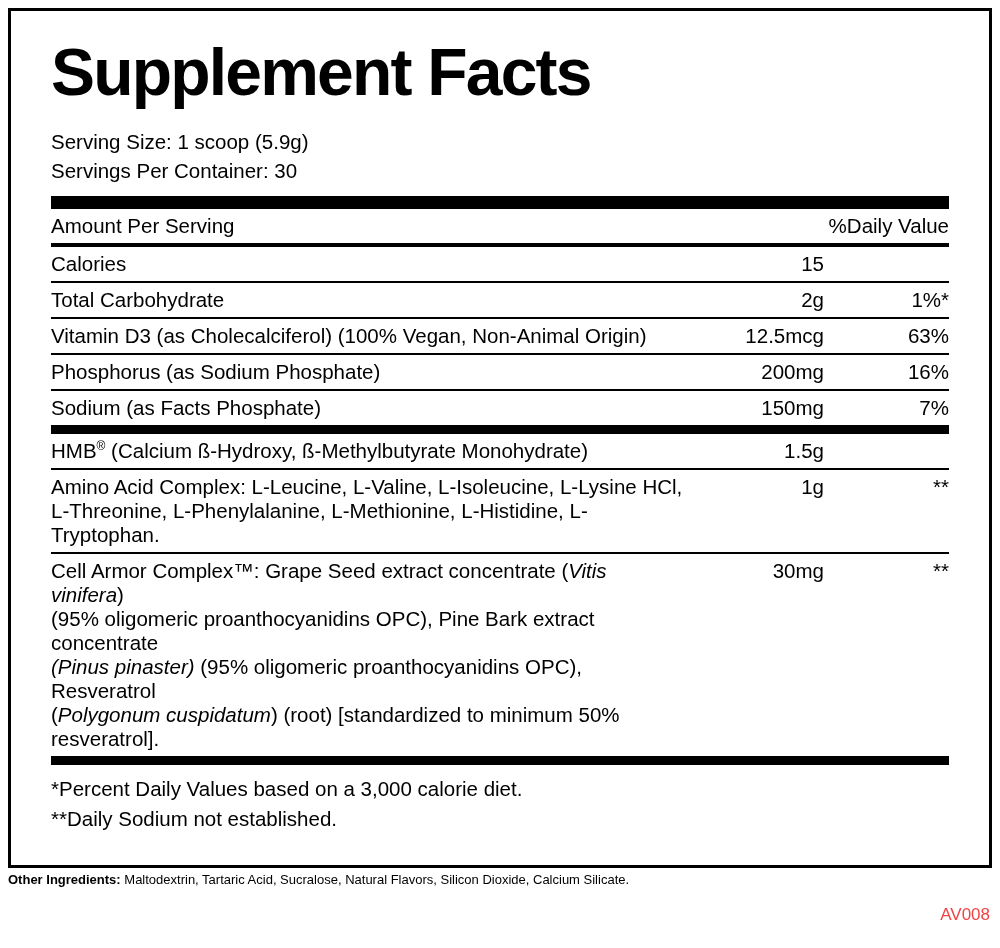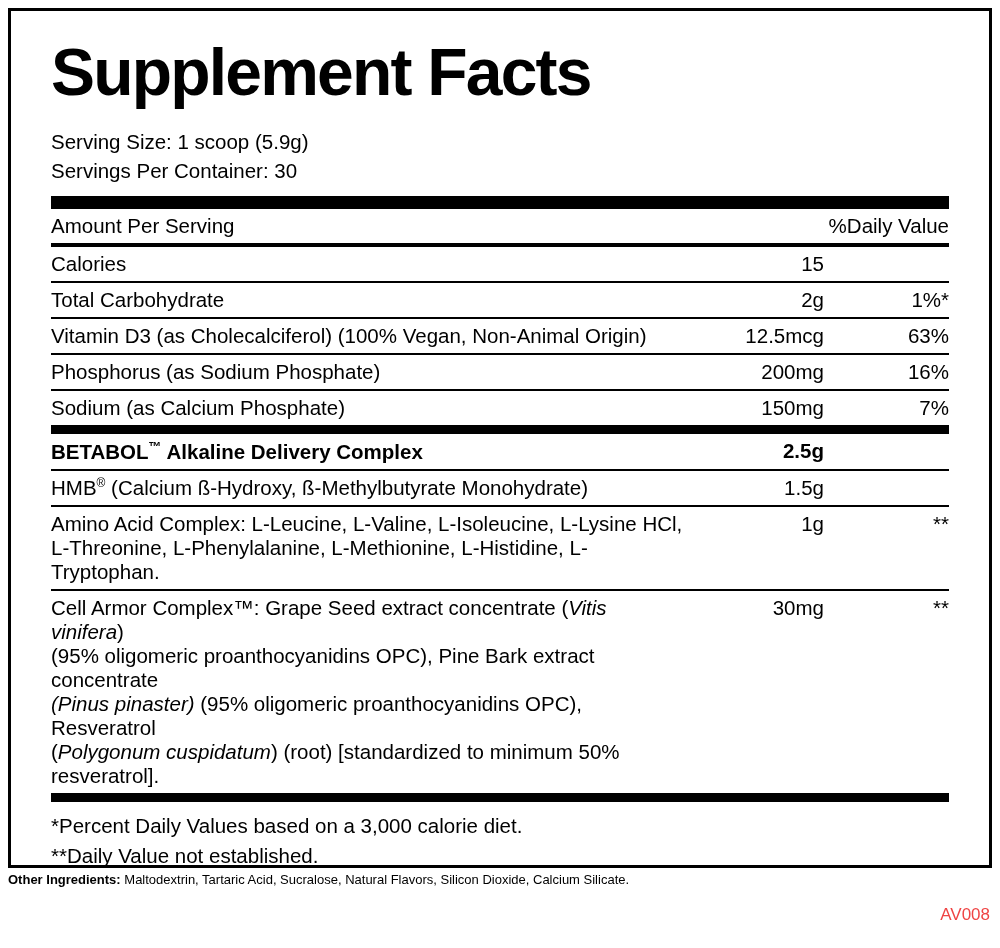--- a/index.html
+++ b/index.html
@@ -173,36 +173,31 @@
         <td class="name">Vitamin D3 (as Cholecalciferol) (100% Vegan, Non-Animal Origin)</td>
         <td class="amount">12.5mcg</td>
         <td class="dv">63%</td>
       </tr>
       <tr>
         <td class="name">Phosphorus (as Sodium Phosphate)</td>
         <td class="amount">200mg</td>
         <td class="dv">16%</td>
       </tr>
       <tr class="no-rule">
-        <td class="name">Sodium (as Calcium Phosphate)</td>
+        <td class="name">Sodium (as Facts Phosphate)</td>
         <td class="amount">150mg</td>
         <td class="dv">7%</td>
       </tr>
     </tbody>
       </table>
 
     <div class="rule-med"></div>
 
     <table class="facts">
       <tbody>
-          <tr>
-        <td class="name bold"><span>BETABOL</span><span class="tm">™</span><span> Alkaline Delivery Complex</span></td>
-        <td class="amount bold">2.5g</td>
-        <td class="dv bold"></td>
-      </tr>
 
       <tr>
         <td class="name indent-1"><span>HMB</span><span class="sup">®</span><span> (Calcium ß-Hydroxy, ß-Methylbutyrate Monohydrate)</span></td>
         <td class="amount">1.5g</td>
         <td class="dv"></td>
       </tr>
 
       <tr>
         <td class="name indent-1">
           <div>Amino Acid Complex: L-Leucine, L-Valine, L-Isoleucine, L-Lysine HCl,</div>
@@ -222,21 +217,21 @@
         <td class="amount">30mg</td>
         <td class="dv">**</td>
       </tr>
     </tbody>
       </table>
 
     <div class="rule-med"></div>
 
     <div class="footnotes">
       <div>*Percent Daily Values based on a 3,000 calorie diet.</div>
-      <div>**Daily Value not established.</div>
+      <div>**Daily Sodium not established.</div>
     </div>
 
   </div>
 
   <div class="other-ing">
     <span class="lbl">Other Ingredients:</span><span> Maltodextrin, Tartaric Acid, Sucralose, Natural Flavors, Silicon Dioxide, Calcium Silicate.</span>
   </div>
 
   <div class="code">AV008</div>
 

